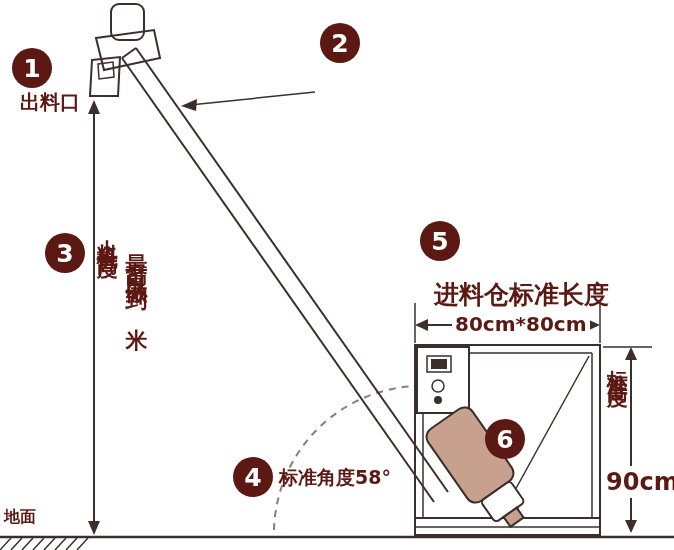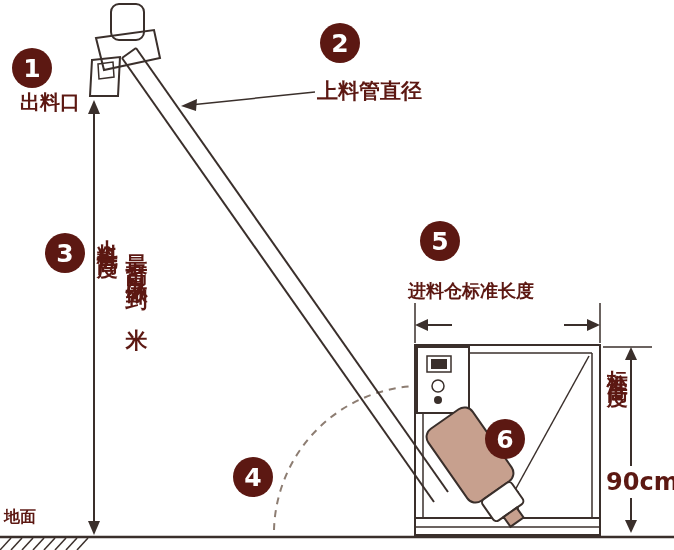--- a/index.html
+++ b/index.html
@@ -113,20 +113,21 @@
   </svg>
 
   <div class="badge" style="left:12px;top:48px">1</div>
   <div class="badge" style="left:320px;top:23px">2</div>
   <div class="badge" style="left:45px;top:233px">3</div>
   <div class="badge" style="left:233px;top:457px">4</div>
   <div class="badge" style="left:420px;top:221px">5</div>
   <div class="badge" style="left:485px;top:419px">6</div>
 
   <div class="txt" style="left:20px;top:90px;font-size:20px">出料口</div>
-  <div class="txt" style="left:317px;top:79px;font-size:21px">上料管直径</div>
   <div class="txt v" style="left:94px;top:223px;font-size:21px;letter-spacing:4px">上料机高度</div>
   <div class="txt v" style="left:123px;top:237px;font-size:22px;letter-spacing:7px">最高可以做到7米</div>
-  <div class="txt" style="left:408px;top:280px;font-size:18px">进料仓标准长度</div>
+  <div class="txt" style="left:279px;top:466px;font-size:19px">标准角度58°</div>
+  <div class="txt" style="left:434px;top:280px;font-size:25px">进料仓标准长度</div>
+  <div class="txt wbg" style="left:452px;top:312px;font-size:20px">80cm*80cm</div>
   <div class="txt v" style="left:604px;top:353px;font-size:21px;letter-spacing:5px">标准高度</div>
   <div class="txt wbg" style="left:603px;top:468px;font-size:24px">90cm</div>
   <div class="txt" style="left:4px;top:507px;font-size:16px">地面</div>
 </div>
 
 </body></html>

